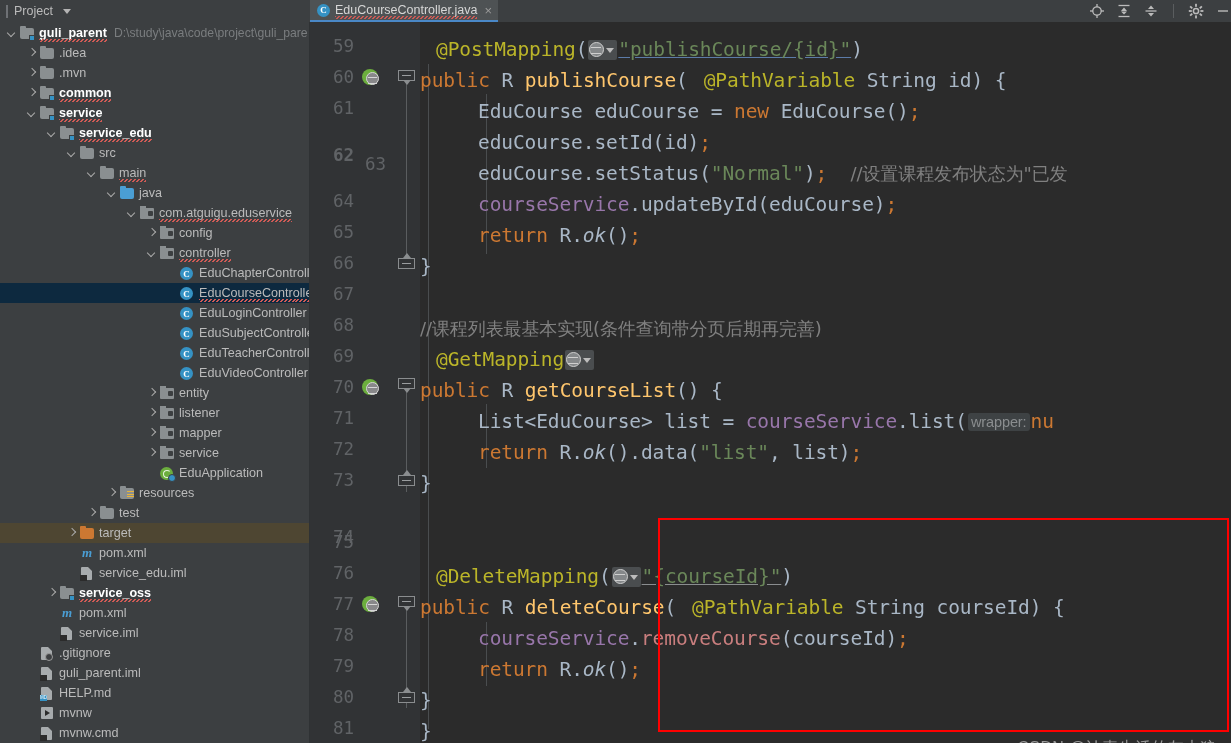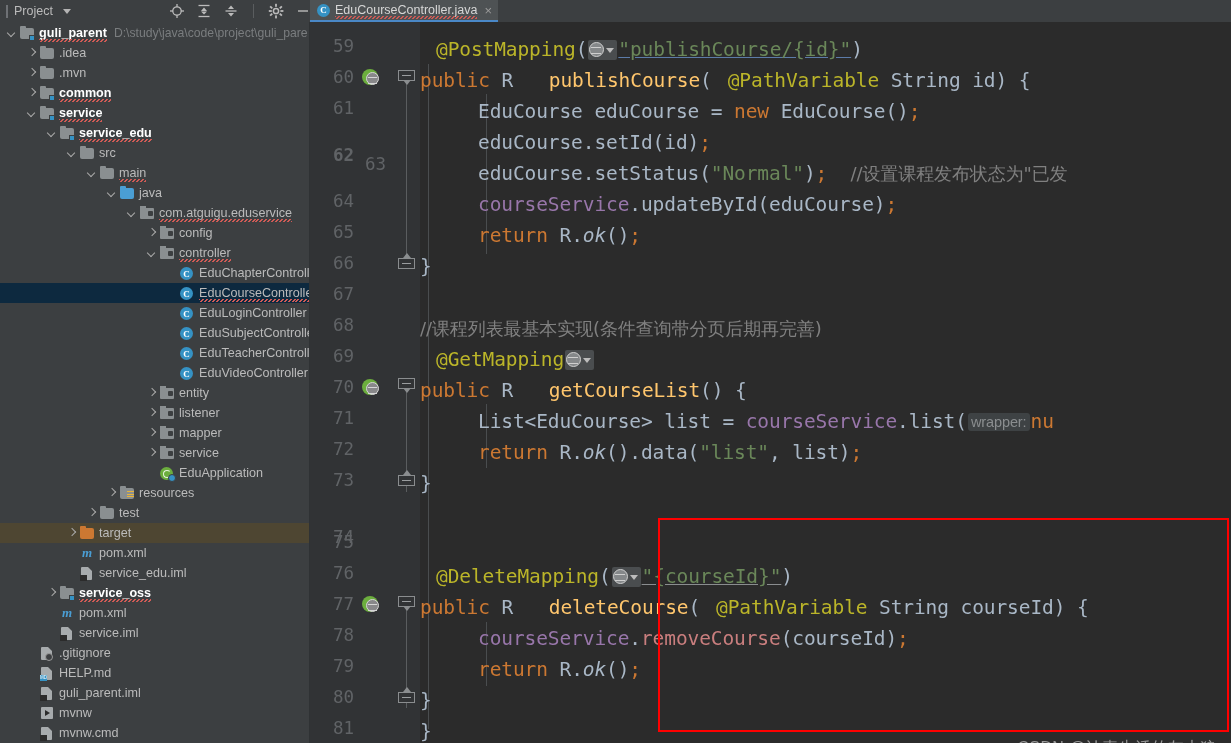--- a/index.html
+++ b/index.html
@@ -18,20 +18,21 @@
     background: #3c3f41;
   }
 
   
   .topbar {
     height: 22px;
     flex: 0 0 22px;
     display: flex;
     align-items: stretch;
     background: #3c3f41;
+    justify-content: space-between;
   }
   .proj-label-wrap {
     width: 163px;
     display: flex;
     align-items: center;
     padding-left: 6px;
     gap: 6px;
     color: #bbbbbb;
     font-size: 12.5px;
   }
@@ -395,21 +396,21 @@
   .indent-guide {
     position: absolute;
     width: 1px; background: #4a4d4f;
   }
 
   
   .kw      { color: #cc7832; }
   .ann     { color: #bbb529; margin-left: 16px; }
   .str     { color: #6a8759; }
   .cmt     { color: #808080; font-family: "DejaVu Sans", sans-serif; font-size: 18px; }
-  .fn      { color: #ffc66d; margin-left: 24px; }
+  .fn      { color: #ffc66d; }
   .fld     { color: #9876aa; }
   .fld2    { color: #c97e7e; }
   .ident   { color: #a9b7c6; }
   .itm     { color: #a9b7c6; font-style: italic; }
   .punct   { color: #a9b7c6; }
   .lnk     { color: #6a8759; text-decoration: underline; text-decoration-color: #5c7ba8; }
   .lnk2    { color: #6a8759; text-decoration: underline; text-decoration-color: #8a8d8f; }
 
   .globe-inlay {
     display: inline-flex;
@@ -811,34 +812,34 @@
                 <span class="ban"></span>
               </span>
             </span>
             <span class="lbl">.gitignore</span>
           </div>
           <div class="row">
             <div style="width: 26px; flex: 0 0 auto;"></div>
             <span class="arrow"></span>
             <span class="ic">
               <span class="fileic">
+                <span class="tag"></span>
+              </span>
+            </span>
+            <span class="lbl">guli_parent.iml</span>
+          </div>
+          <div class="row">
+            <div style="width: 26px; flex: 0 0 auto;"></div>
+            <span class="arrow"></span>
+            <span class="ic">
+              <span class="fileic">
                 <span class="tag md">MD</span>
               </span>
             </span>
             <span class="lbl">HELP.md</span>
-          </div>
-          <div class="row">
-            <div style="width: 26px; flex: 0 0 auto;"></div>
-            <span class="arrow"></span>
-            <span class="ic">
-              <span class="fileic">
-                <span class="tag"></span>
-              </span>
-            </span>
-            <span class="lbl">guli_parent.iml</span>
           </div>
           <div class="row">
             <div style="width: 26px; flex: 0 0 auto;"></div>
             <span class="arrow"></span>
             <span class="ic">
               <span class="runic"></span>
             </span>
             <span class="lbl">mvnw</span>
           </div>
           <div class="row">

